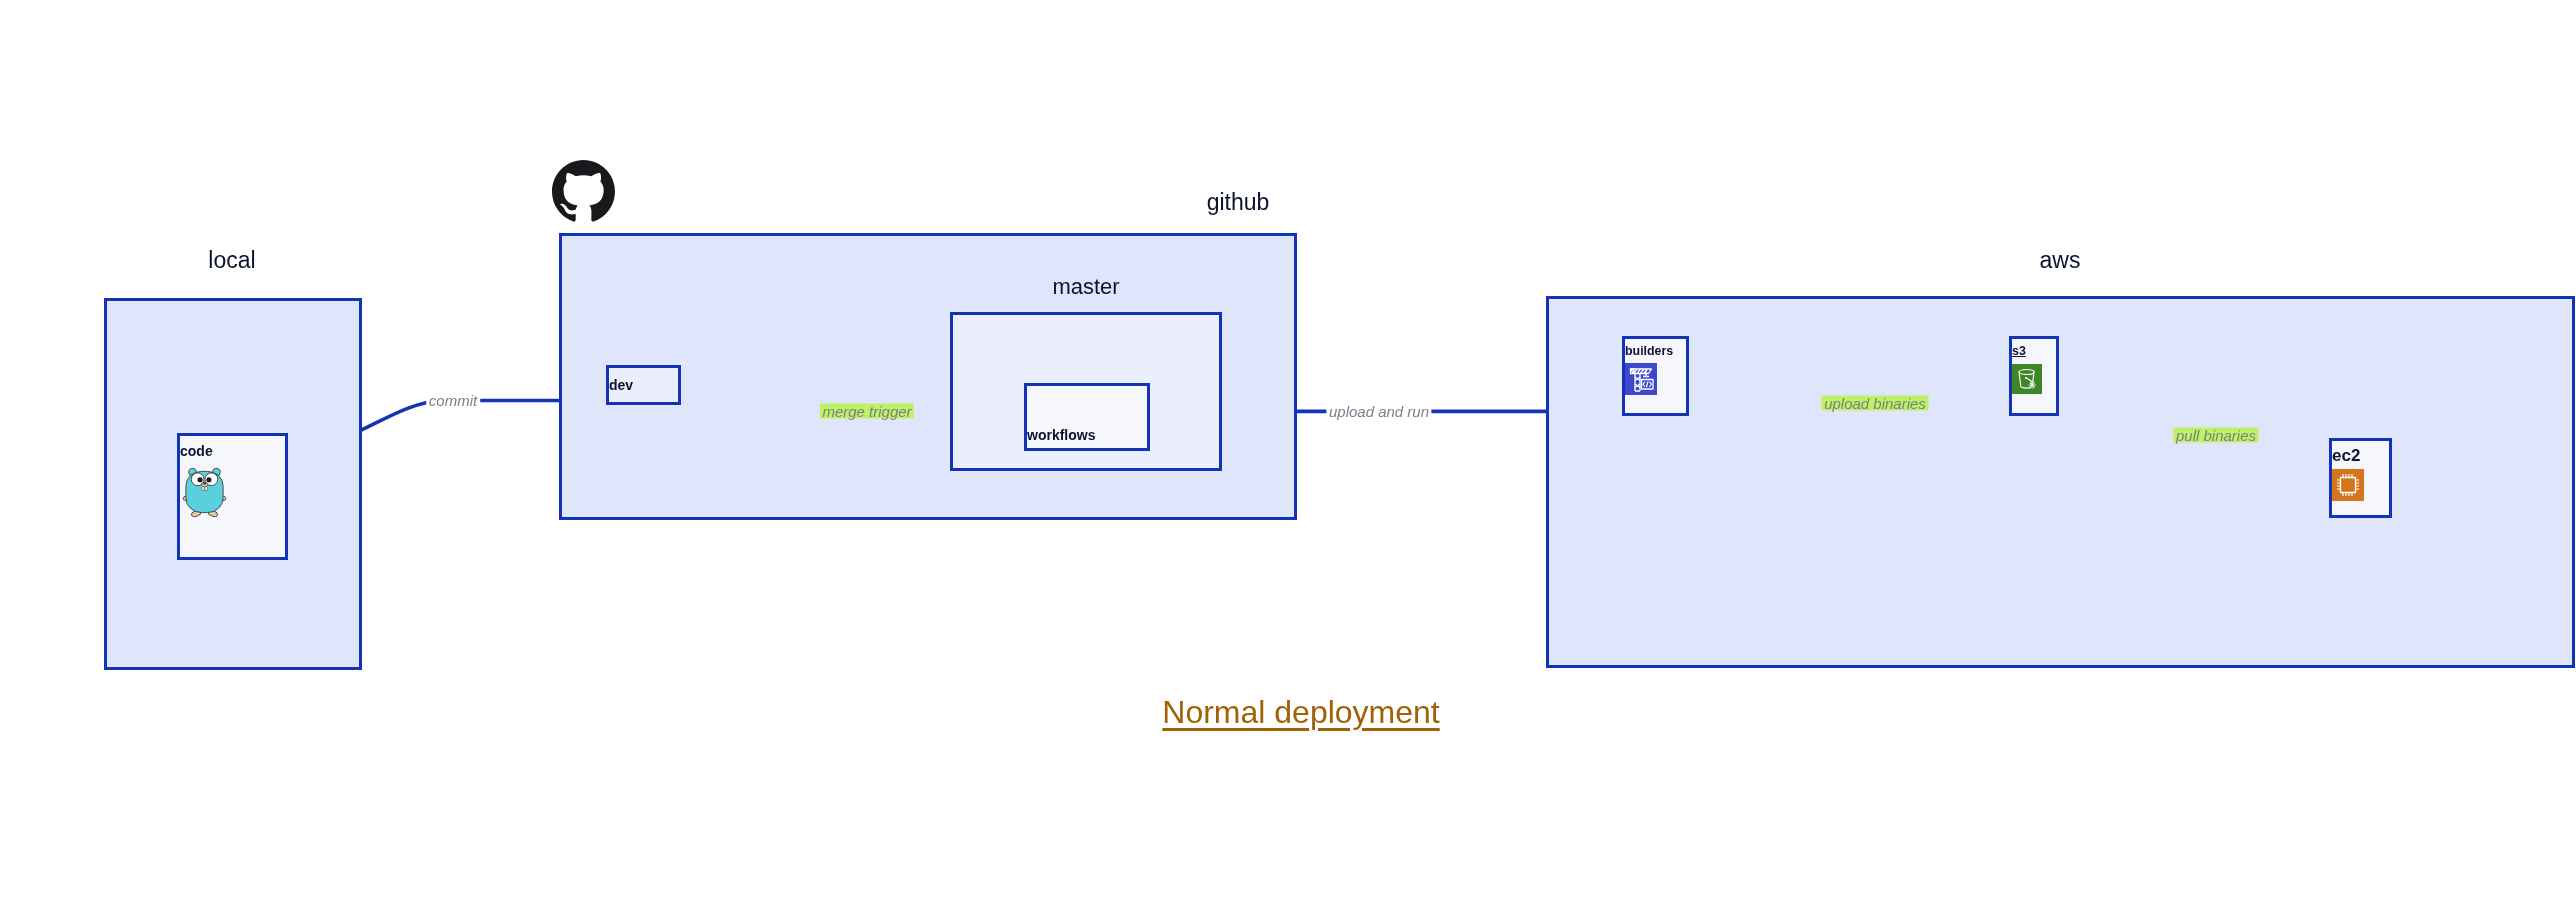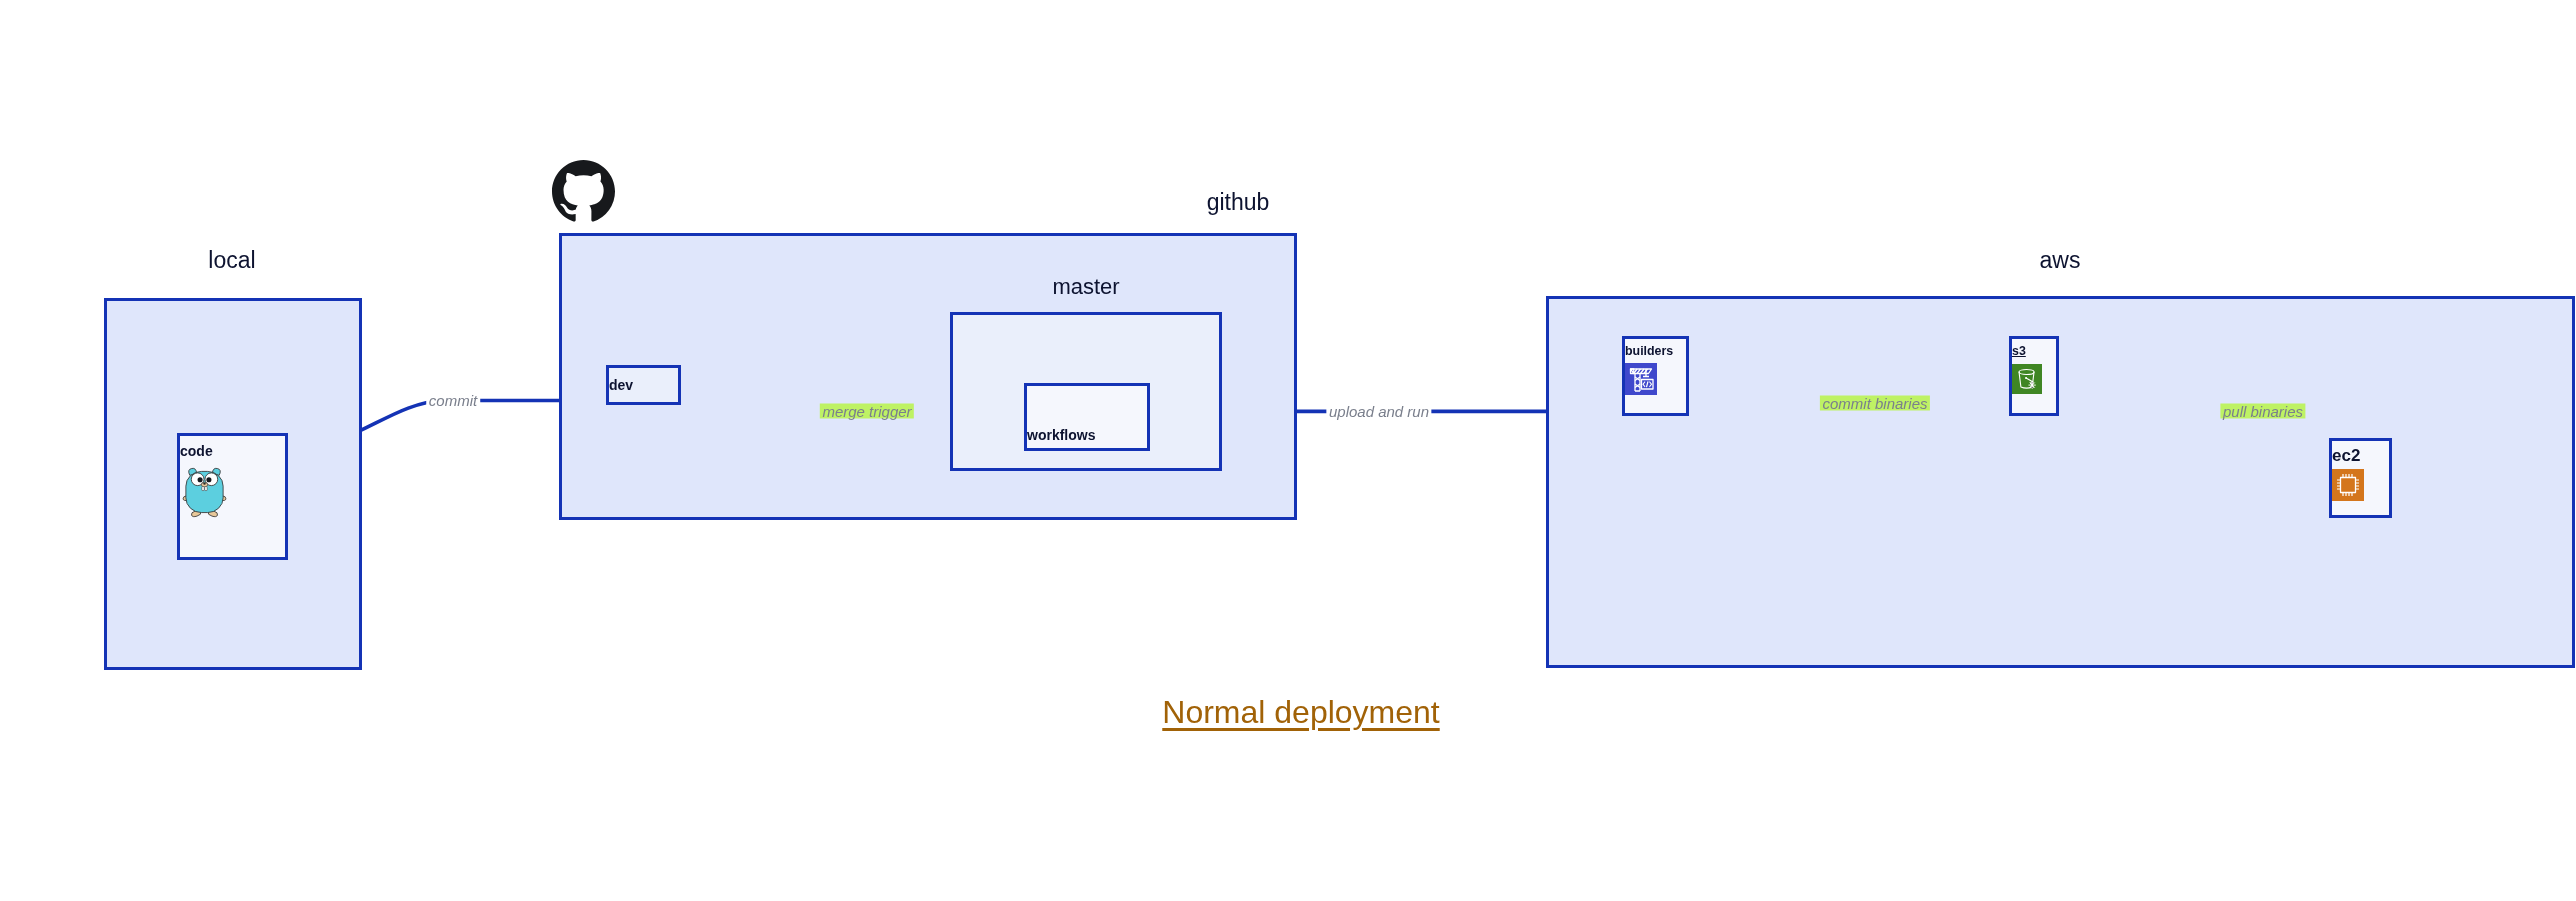--- a/index.html
+++ b/index.html
@@ -255,20 +255,20 @@
       </g>
     </svg>
   </div>
 
   <div class="edge-label" style="left:453px; top:400px;">commit</div>
 
   <div class="edge-label on-fill-outer" style="left:867px; top:411px;">merge trigger</div>
 
   <div class="edge-label" style="left:1379px; top:411px;">upload and run</div>
 
-  <div class="edge-label on-fill-outer" style="left:1875px; top:403px;">commit binaries</div>
-
-  <div class="edge-label on-fill-outer" style="left:2216px; top:411px;margin-left:47px;">pull binaries</div>
+  <div class="edge-label on-fill-outer" style="left:1875px; top:403px;">upload binaries</div>
+
+  <div class="edge-label on-fill-outer" style="left:2216px; top:435px;">pull binaries</div>
 
   <div id="diagram-title" style="left:1301px; top:696px;">Normal deployment</div>
 
 </div>
 
 
 </body></html>

